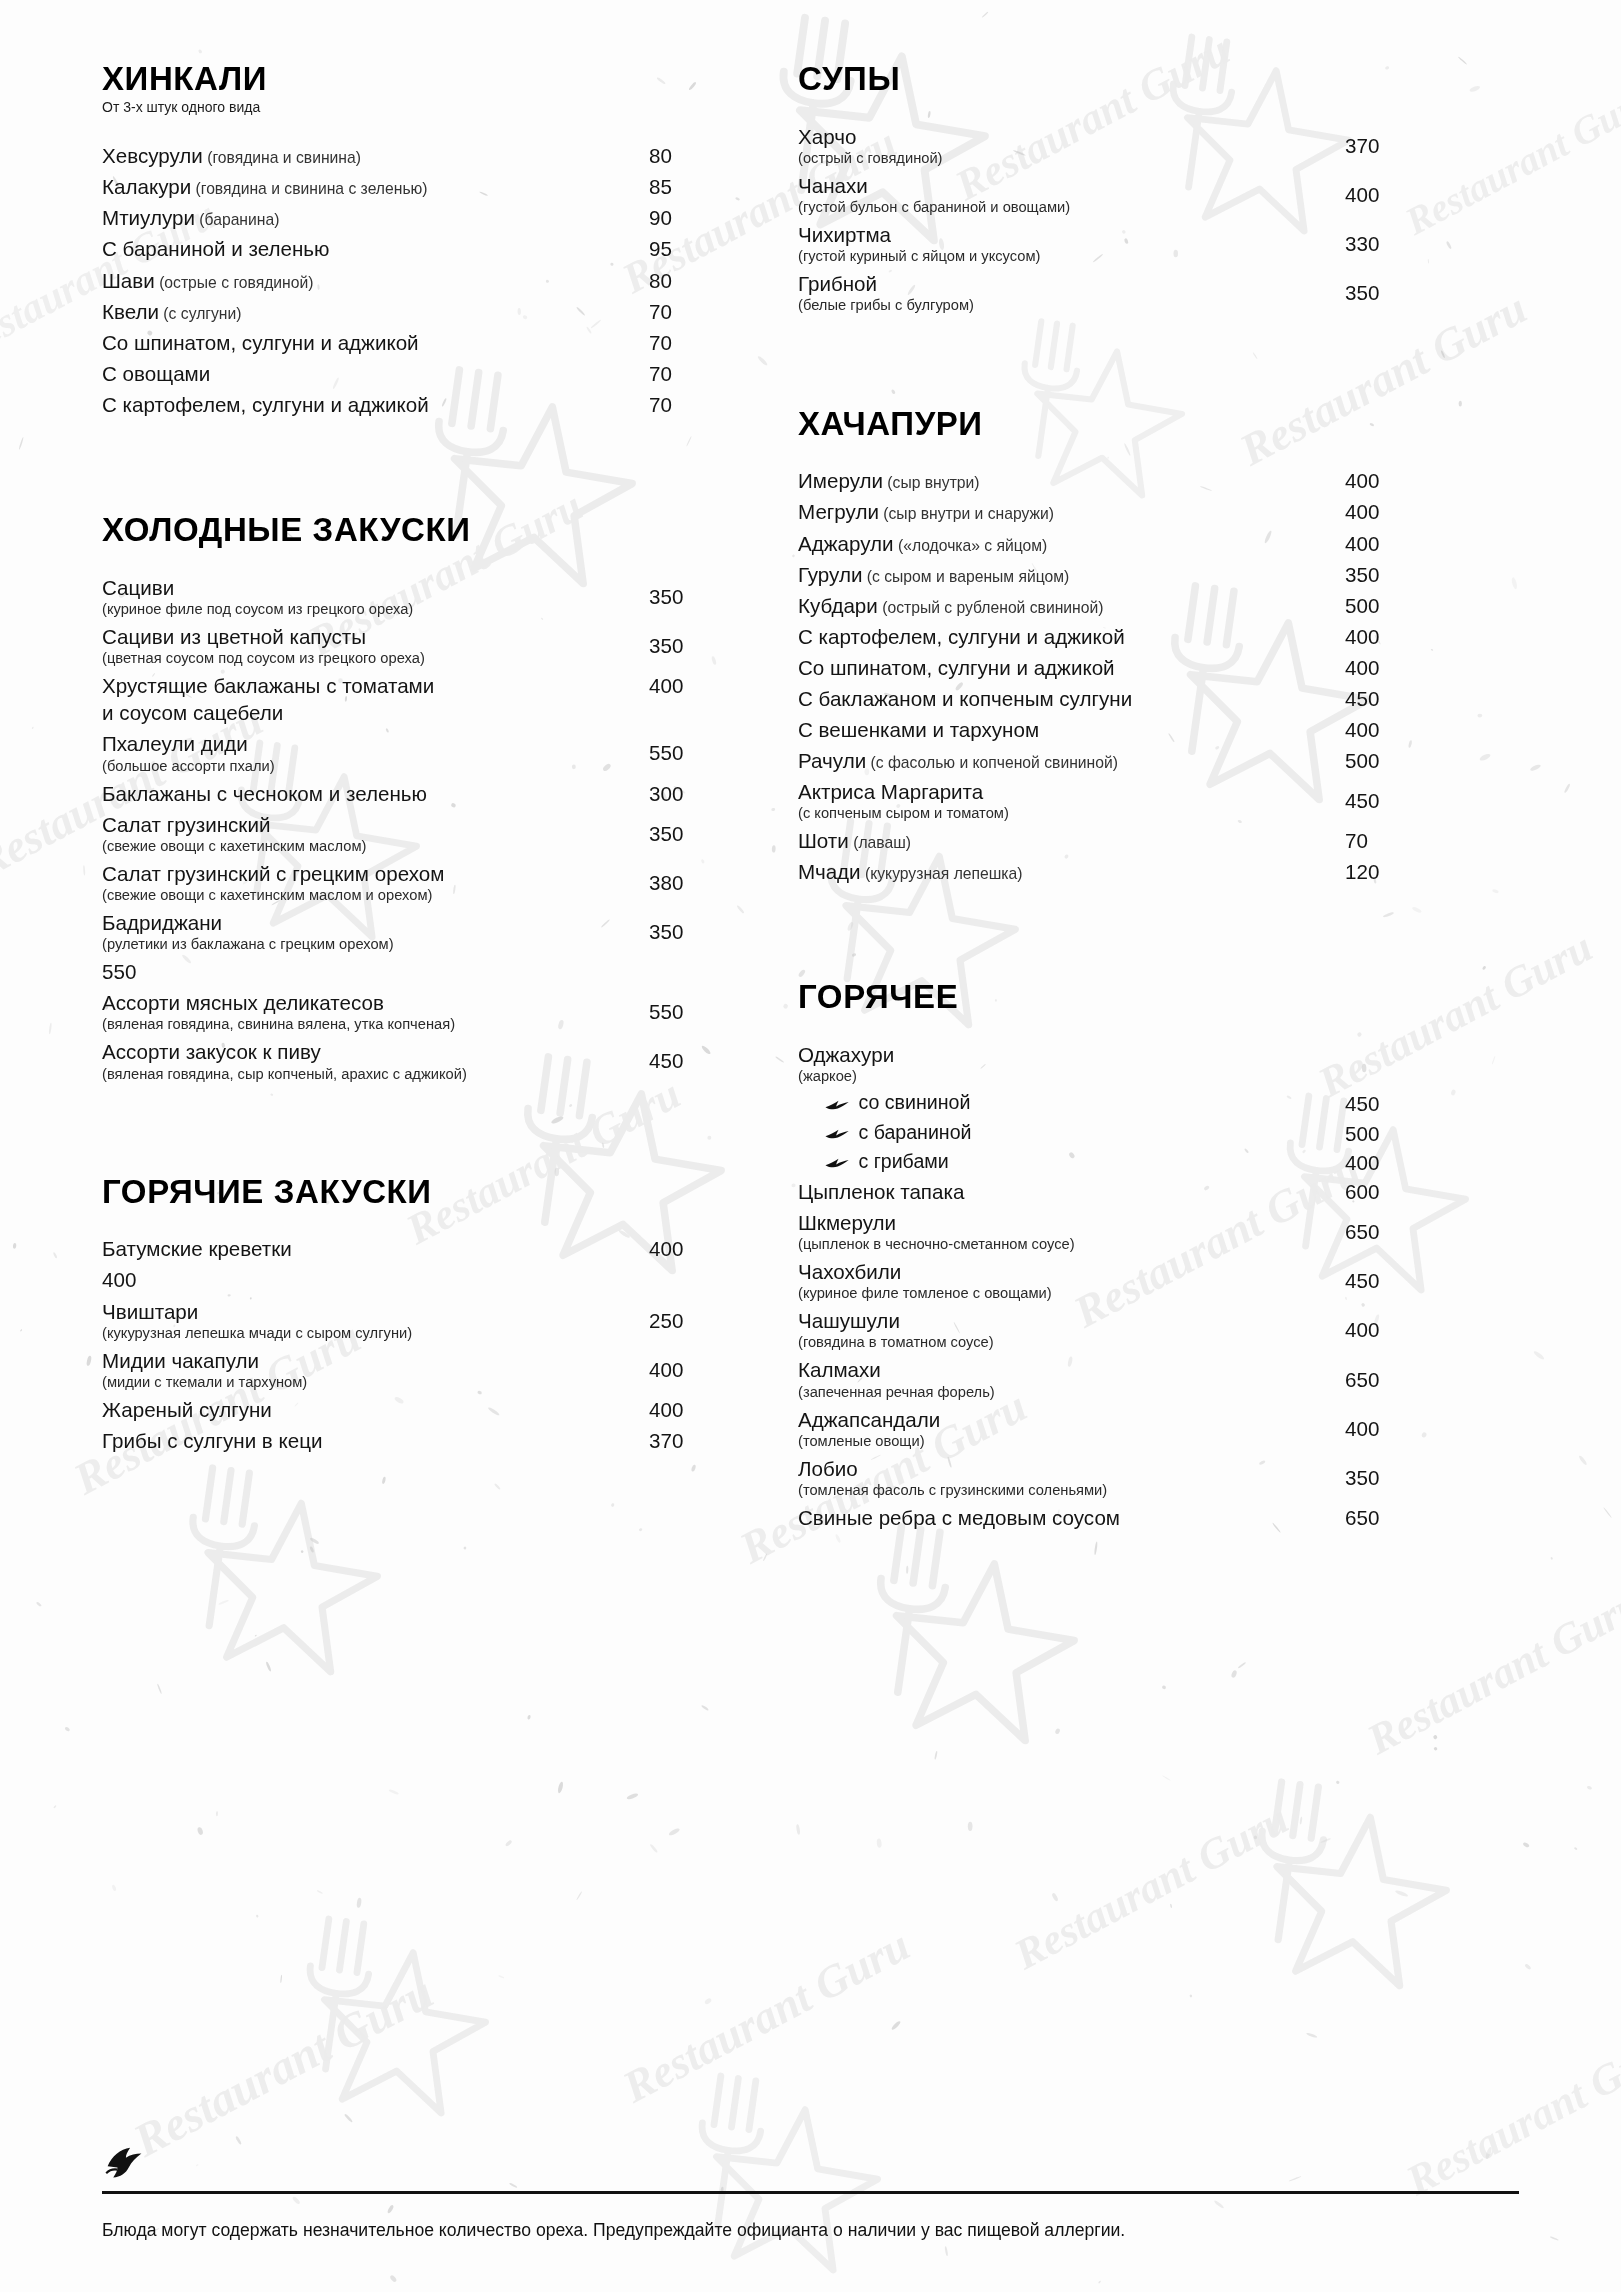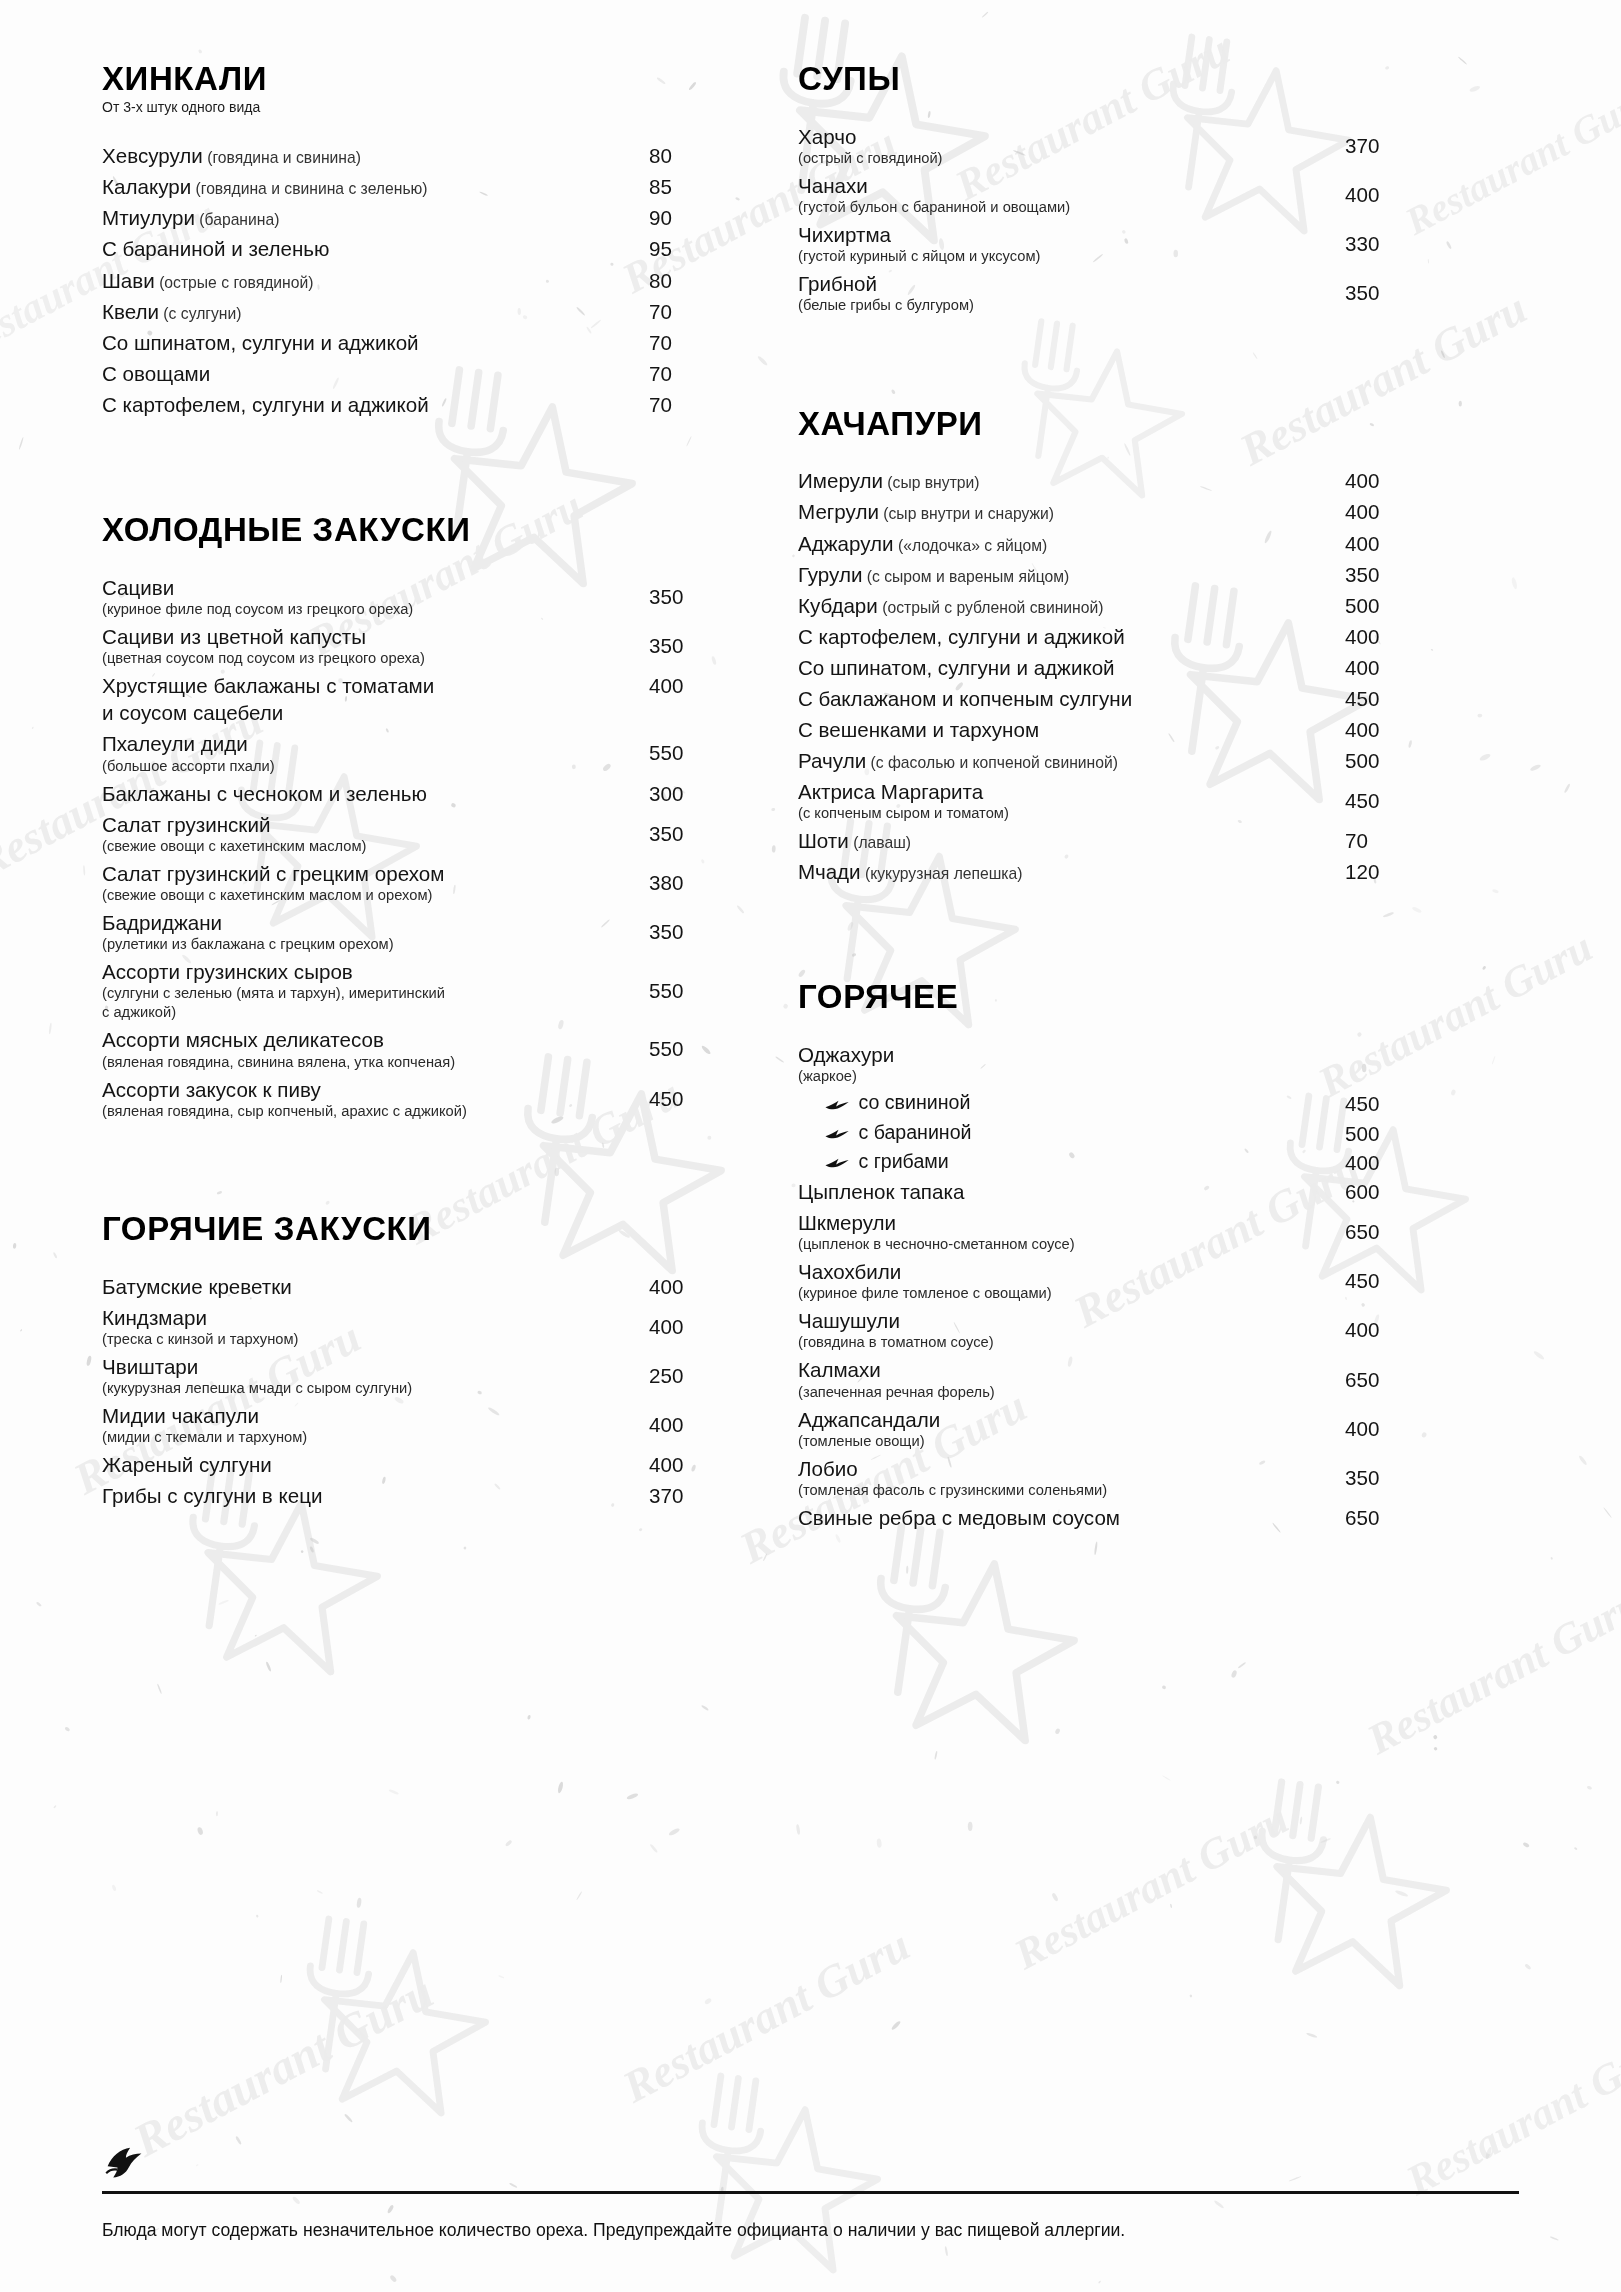--- a/index.html
+++ b/index.html
@@ -623,24 +623,20 @@
               <div class="item-price">380</div>
             </div>
             <div class="item price-mid">
               <div class="item-main">
                 <div class="item-title">Бадриджани</div>
                 <div class="item-desc">(рулетики из баклажана с грецким орехом)</div>
               </div>
               <div class="item-price">350</div>
             </div>
             <div class="item price-mid">
-              <div class="item-main">
-                <div class="item-title">Ассорти грузинских сыров</div>
-                <div class="item-desc">(сулгуни с зеленью (мята и тархун), имеритинский<br>с аджикой)</div>
-              </div>
               <div class="item-price">550</div>
             </div>
             <div class="item price-mid">
               <div class="item-main">
                 <div class="item-title">Ассорти мясных деликатесов</div>
                 <div class="item-desc">(вяленая говядина, свинина вялена, утка копченая)</div>
               </div>
               <div class="item-price">550</div>
             </div>
             <div class="item price-mid">
@@ -655,24 +651,20 @@
         <div class="section" style="margin-top: 90px;">
           <div class="section-head">ГОРЯЧИЕ ЗАКУСКИ</div>
           <div class="items">
             <div class="item">
               <div class="item-main">
                 <div class="item-title">Батумские креветки</div>
               </div>
               <div class="item-price">400</div>
             </div>
             <div class="item price-mid">
-              <div class="item-main">
-                <div class="item-title">Киндзмари</div>
-                <div class="item-desc">(треска с кинзой и тархуном)</div>
-              </div>
               <div class="item-price">400</div>
             </div>
             <div class="item price-mid">
               <div class="item-main">
                 <div class="item-title">Чвиштари</div>
                 <div class="item-desc">(кукурузная лепешка мчади с сыром сулгуни)</div>
               </div>
               <div class="item-price">250</div>
             </div>
             <div class="item price-mid">

